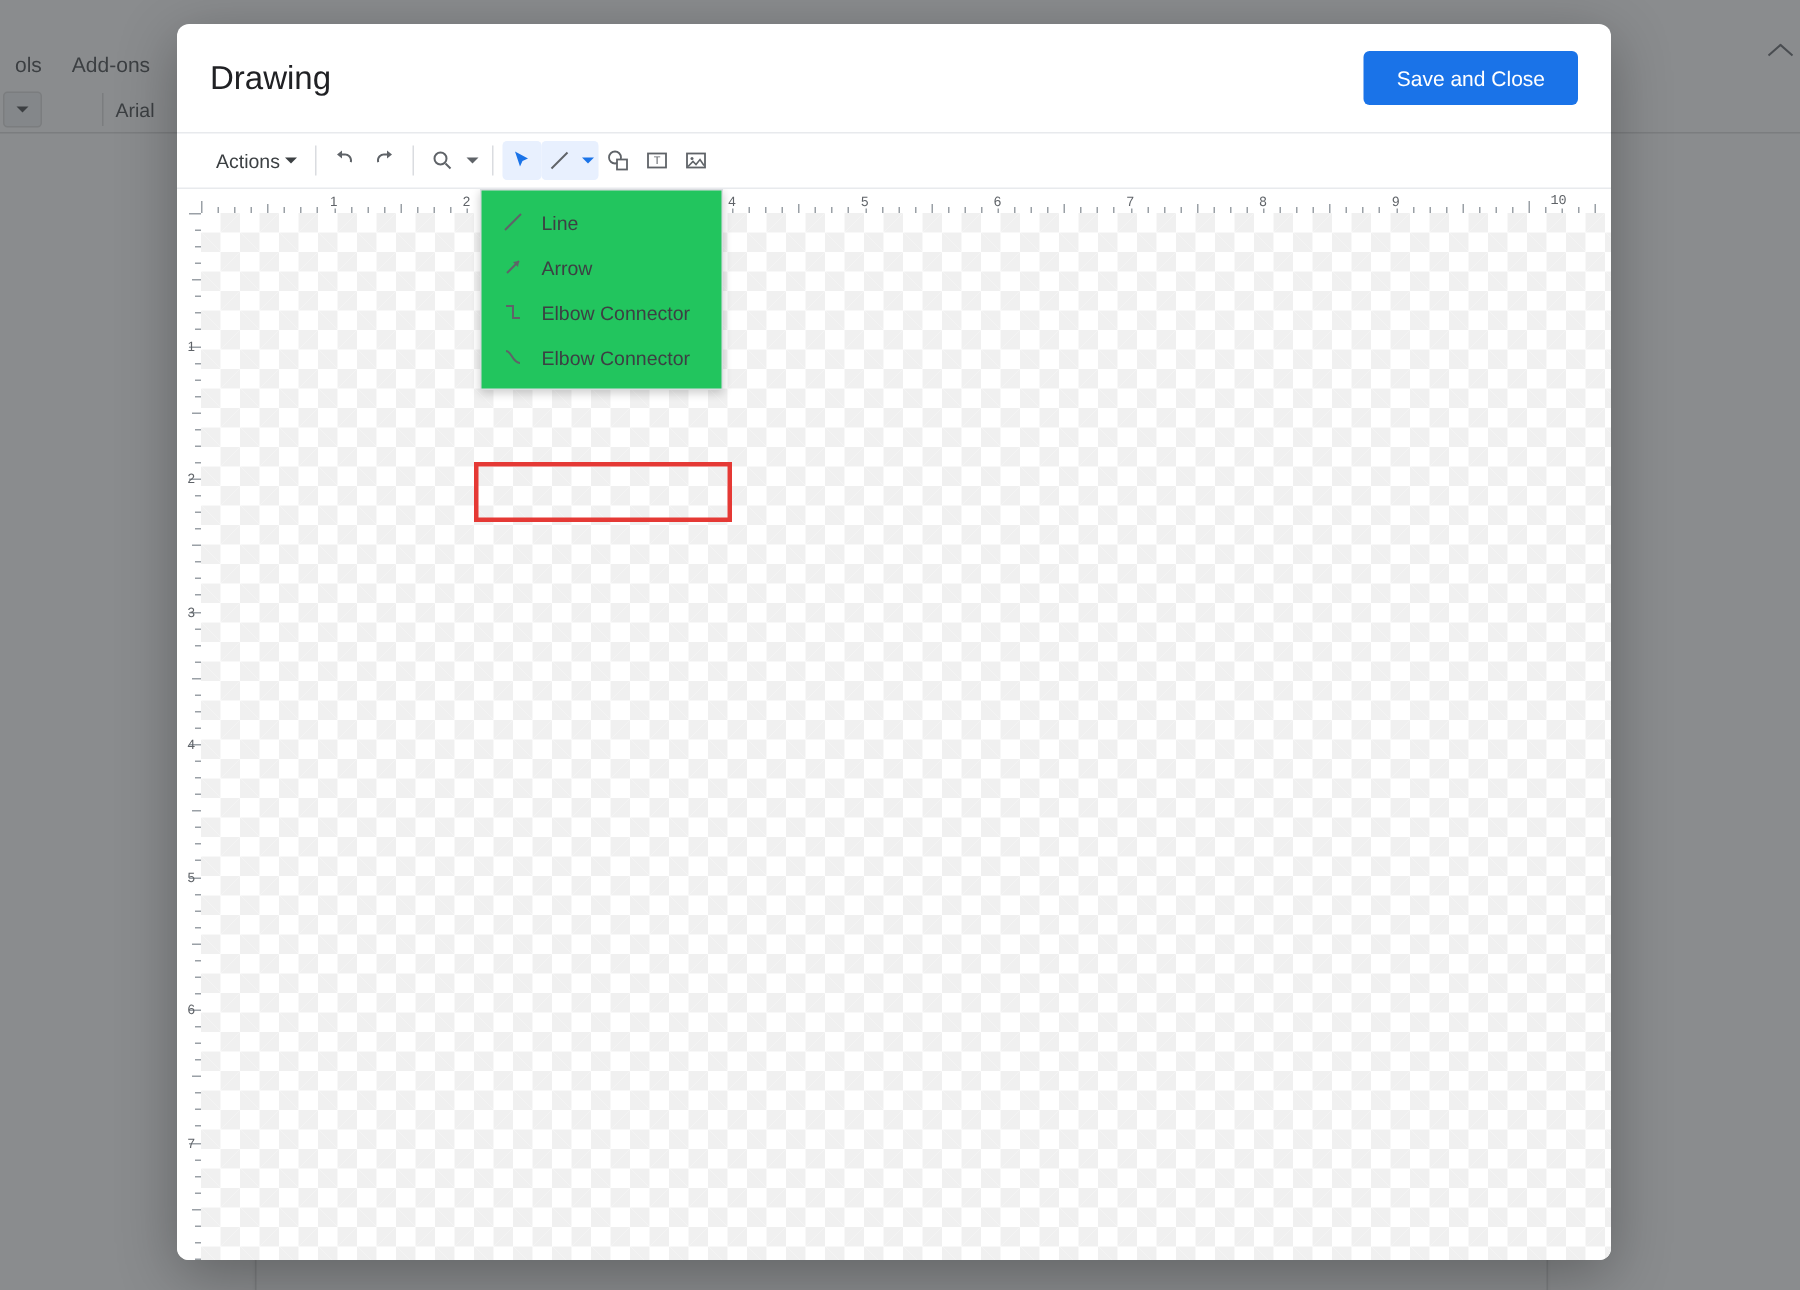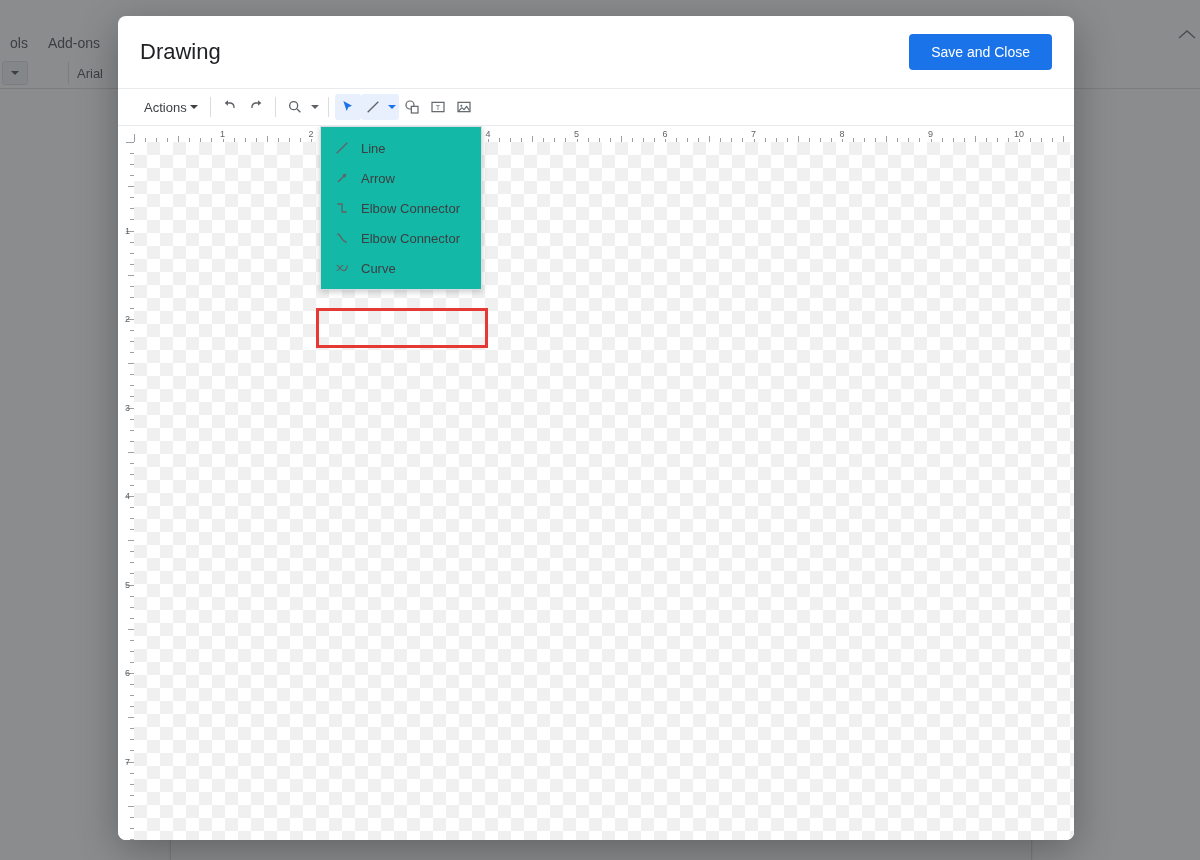--- a/index.html
+++ b/index.html
@@ -236,21 +236,21 @@
       linear-gradient(-45deg, #f0f0f0 25%, transparent 25%),
       linear-gradient(45deg, transparent 75%, #f0f0f0 75%),
       linear-gradient(-45deg, transparent 75%, #f0f0f0 75%);
     background-size: 26px 26px;
     background-position: 0 0, 0 13px, 13px -13px, -13px 0;
   }
   .dropdown {
     position: absolute;
     top: 0;
     width: 160px;
-    background: #14b8a6;
+    background: #22c55e;
     border: 1px solid #dadce0;
     box-shadow: 0 2px 6px rgba(0,0,0,0.2);
     padding: 6px 0;
     z-index: 50;
     font-size: 13px;
     color: #3c4043;
   }
   .dd-item {
     height: 30px;
     display: flex;
@@ -465,21 +465,21 @@
         <div class="tick mid" style="left: 929.25px;"></div>
         <div class="num" style="left: 88.5px;">1</div>
         <div class="num" style="left: 177px;">2</div>
         <div class="num" style="left: 265.5px;">3</div>
         <div class="num" style="left: 354px;">4</div>
         <div class="num" style="left: 442.5px;">5</div>
         <div class="num" style="left: 531px;">6</div>
         <div class="num" style="left: 619.5px;">7</div>
         <div class="num" style="left: 708px;">8</div>
         <div class="num" style="left: 796.5px;">9</div>
-        <div class="num" style="left: 885px;">10</div>
+        <div class="num" style="left: 905px; font-family: Liberation Mono, monospace;">10</div>
       </div>
     <div class="vruler" id="vruler">
         <div class="tick major" style="top: 0px;"></div>
         <div class="tick minor" style="top: 11.0625px;"></div>
         <div class="tick minor" style="top: 22.125px;"></div>
         <div class="tick minor" style="top: 33.1875px;"></div>
         <div class="tick mid" style="top: 44.25px;"></div>
         <div class="tick minor" style="top: 55.3125px;"></div>
         <div class="tick minor" style="top: 66.375px;"></div>
         <div class="tick minor" style="top: 77.4375px;"></div>
@@ -576,24 +576,16 @@
         <span>Elbow Connector</span>
       </div>
       <div class="dd-item">
         <span class="dd-icon">
             <svg width="16" height="16" viewBox="0 0 24 24">
               <path d="M5 6c6 0 6 12 14 12" stroke="#5f6368" stroke-width="2" fill="none"></path>
             </svg>
           </span>
         <span>Elbow Connector</span>
       </div>
-      <div class="dd-item">
-        <span class="dd-icon">
-            <svg width="16" height="16" viewBox="0 0 24 24">
-              <path d="M4 8c5 0 5 8 10 8s6-8 6-8M4 16c5 0 5-8 10-8" stroke="#5f6368" stroke-width="1.8" fill="none"></path>
-            </svg>
-          </span>
-        <span>Curve</span>
-      </div>
     </div>
     <div class="highlight-box" id="highlight" style="left: 198px; top: 182px; width: 166px; height: 34px;"></div>
   </div>
 </div>
 
 </body></html>

